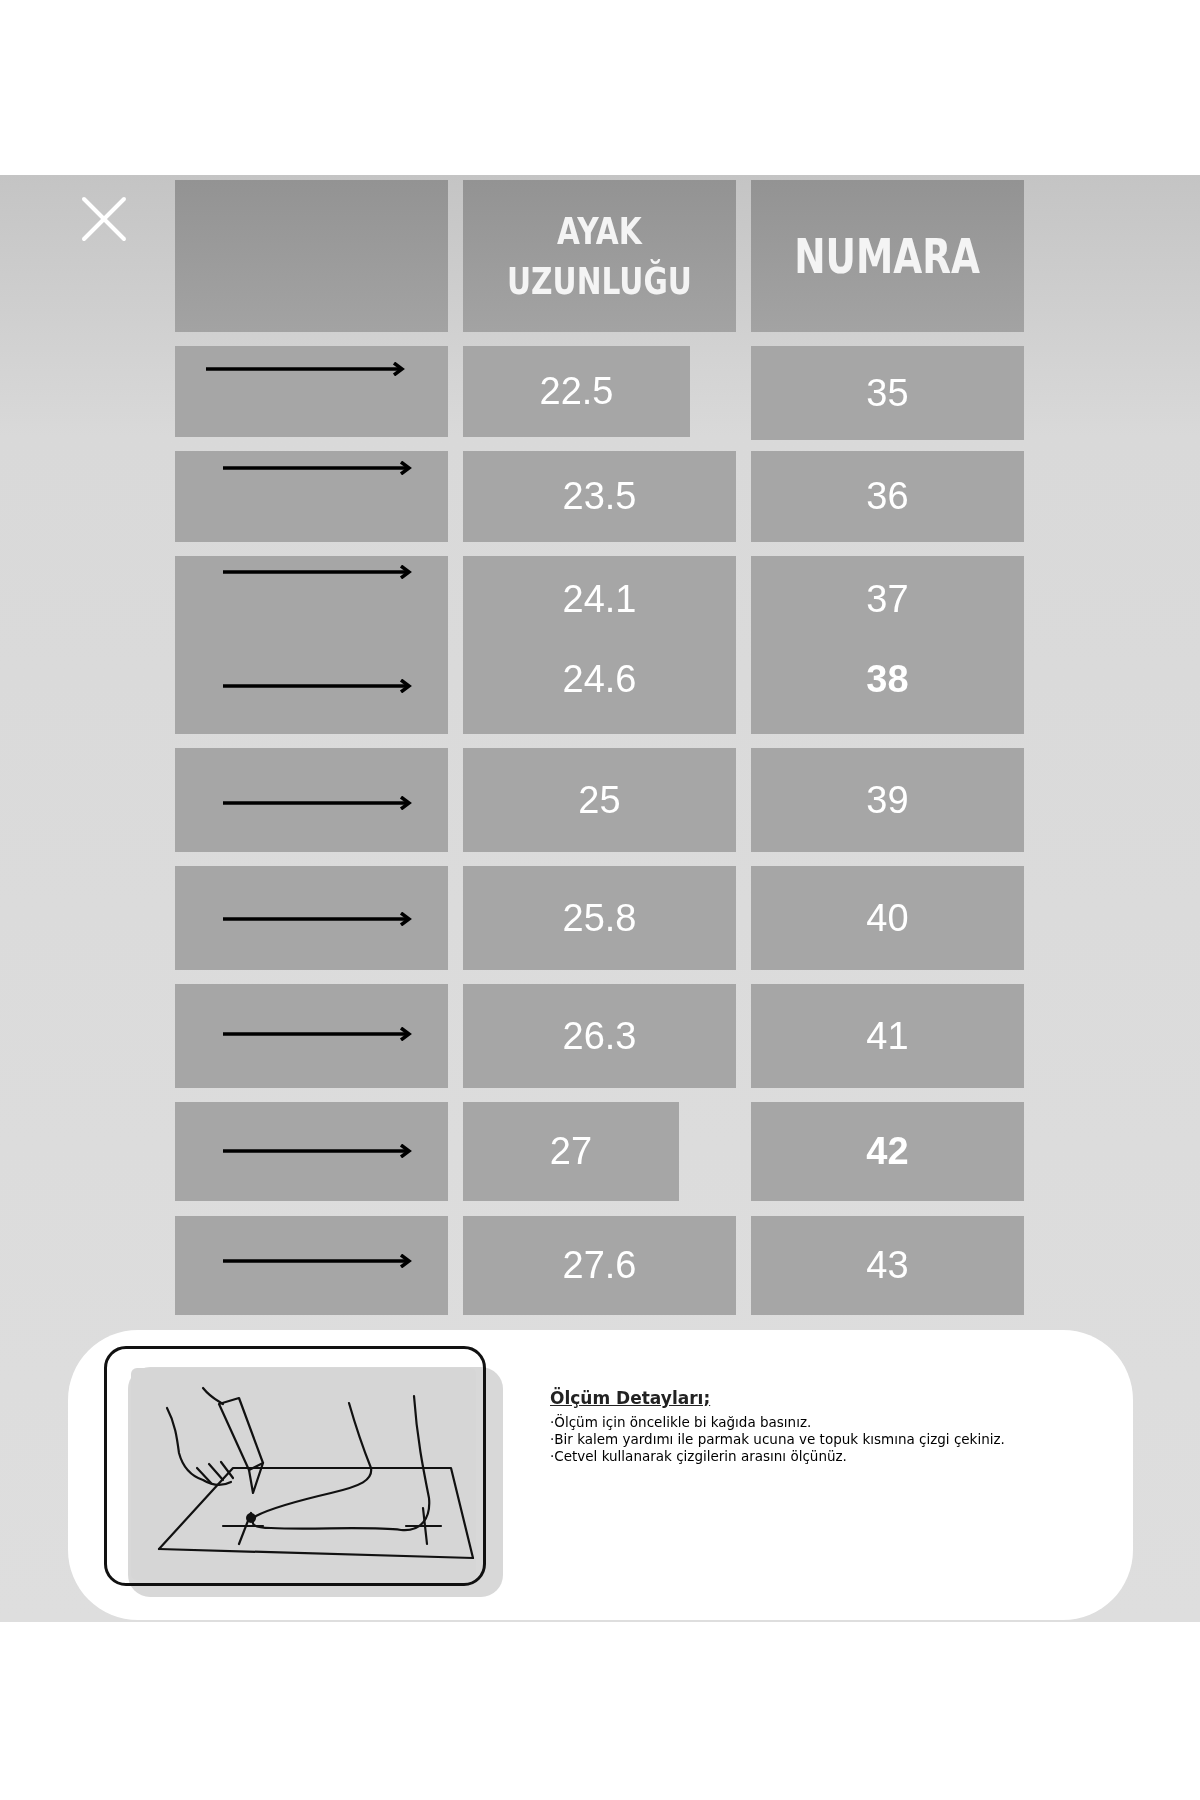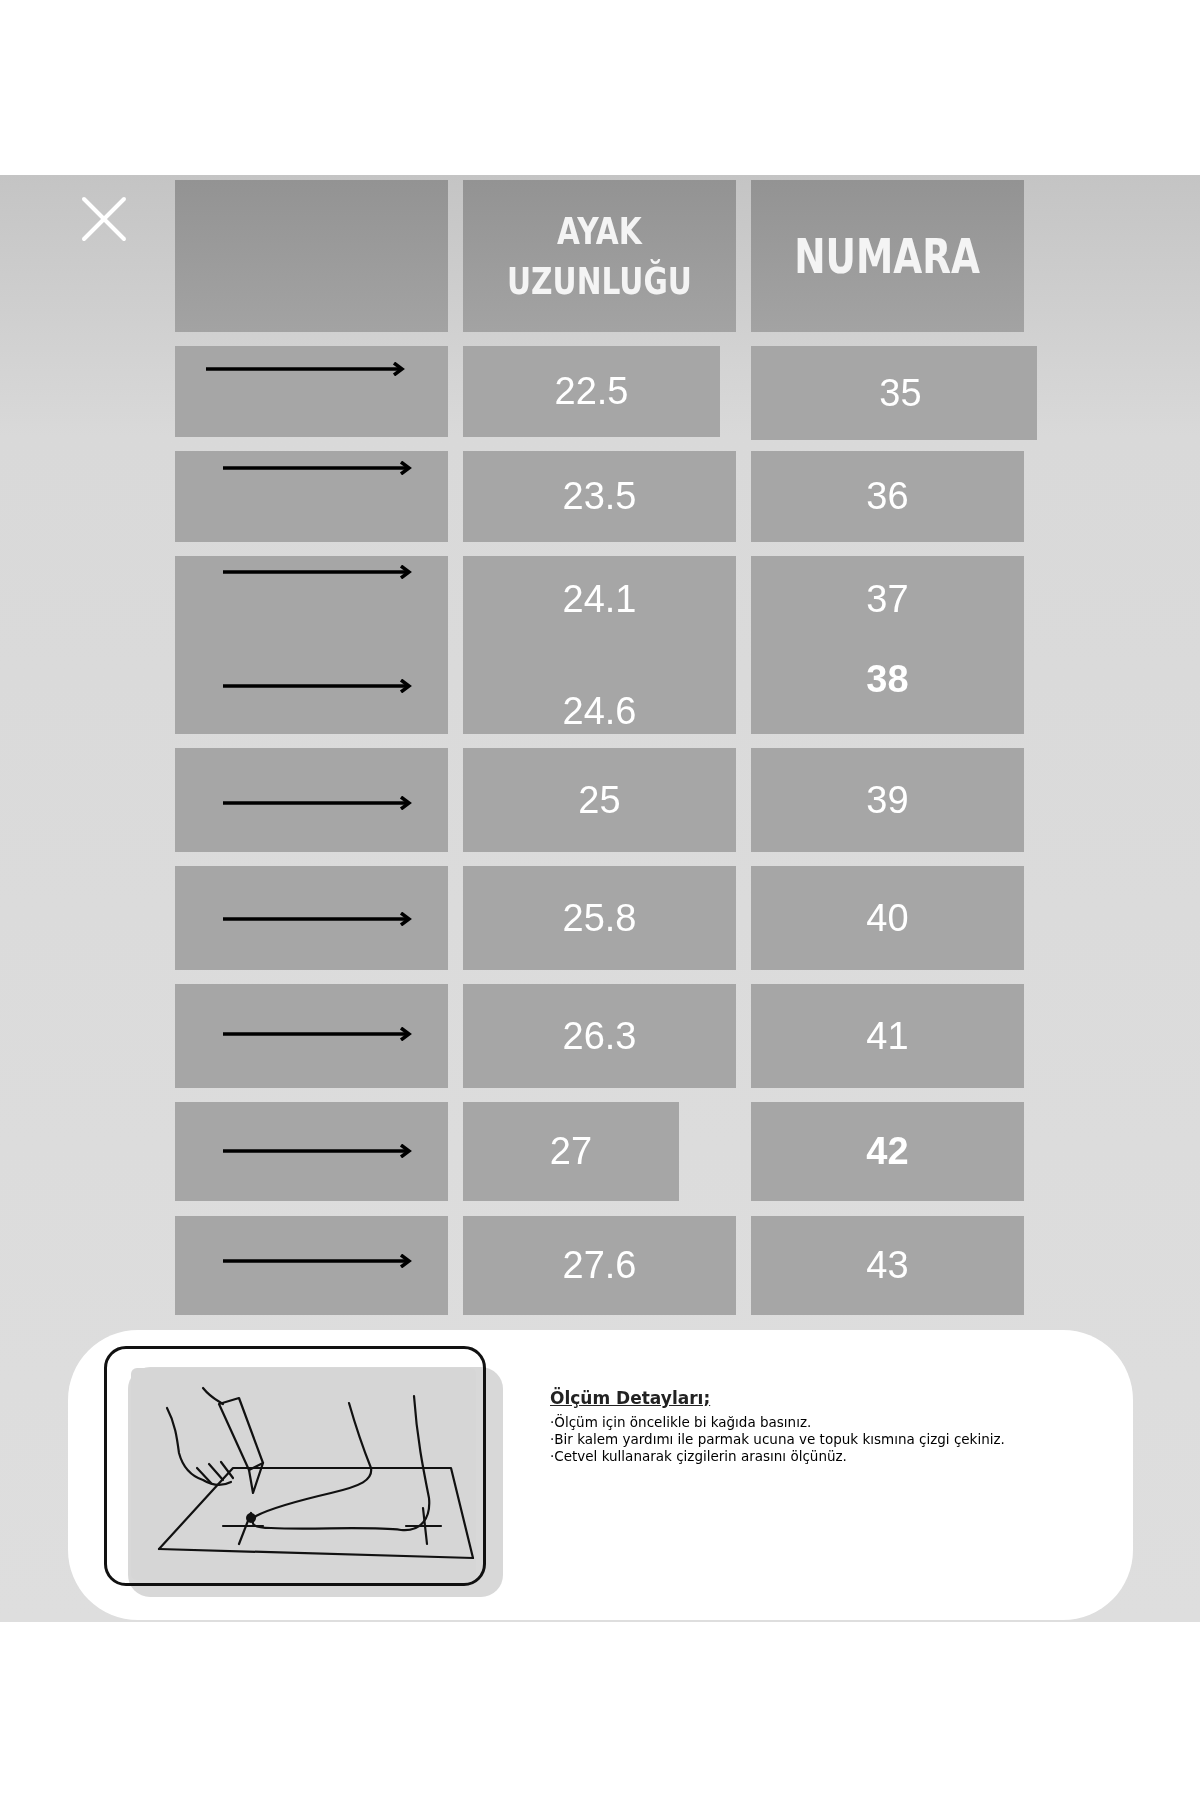--- a/index.html
+++ b/index.html
@@ -46,24 +46,24 @@
 <div class="cell hdr" style="left:751px;top:180px;width:273px;height:152px;">
   <div class="hdr-text one">NUMARA</div>
 </div>
 
 <div class="cell" style="left:175px;top:346px;width:273px;height:91px;">
   <svg class="arrow" style="left:31px;top:16px;" width="200" height="14">
       <line x1="0" y1="7" x2="196" y2="7" stroke="#000" stroke-width="3.5"></line>
       <polyline points="188,1 196,7 188,13" fill="none" stroke="#000" stroke-width="3.5"></polyline>
     </svg>
 </div>
-<div class="cell" style="left:463px;top:346px;width:257px;height:91px;">
+<div class="cell" style="left:463px;top:346px;width:227px;height:91px;">
     <span class="val">22.5</span>
   </div>
-<div class="cell" style="left:751px;top:346px;width:273px;height:94px;padding-left:13px;">
+<div class="cell" style="left:751px;top:346px;width:273px;height:94px;">
     <span class="val">35</span>
   </div>
 
 <div class="cell" style="left:175px;top:451px;width:273px;height:91px;">
   <svg class="arrow" style="left:48px;top:10px;" width="190" height="14">
       <line x1="0" y1="7" x2="186" y2="7" stroke="#000" stroke-width="3.5"></line>
       <polyline points="178,1 186,7 178,13" fill="none" stroke="#000" stroke-width="3.5"></polyline>
     </svg>
 </div>
 <div class="cell" style="left:463px;top:451px;width:273px;height:91px;">
@@ -78,21 +78,21 @@
       <line x1="0" y1="7" x2="186" y2="7" stroke="#000" stroke-width="3.5"></line>
       <polyline points="178,1 186,7 178,13" fill="none" stroke="#000" stroke-width="3.5"></polyline>
     </svg>
   <svg class="arrow" style="left:48px;top:123px;" width="190" height="14">
       <line x1="0" y1="7" x2="186" y2="7" stroke="#000" stroke-width="3.5"></line>
       <polyline points="178,1 186,7 178,13" fill="none" stroke="#000" stroke-width="3.5"></polyline>
     </svg>
 </div>
 <div class="cell" style="left:463px;top:556px;width:273px;height:178px;">
   <span class="val" style="position:absolute;top:22px;">24.1</span>
-  <span class="val" style="position:absolute;top:102px;margin-top:32px;">24.6</span>
+  <span class="val" style="position:absolute;top:102px;">24.6</span>
 </div>
 <div class="cell" style="left:751px;top:556px;width:273px;height:178px;">
   <span class="val" style="position:absolute;top:22px;">37</span>
   <span class="val bold" style="position:absolute;top:102px;">38</span>
 </div>
 
 <div class="cell" style="left:175px;top:748px;width:273px;height:104px;">
   <svg class="arrow" style="left:48px;top:48px;" width="190" height="14">
       <line x1="0" y1="7" x2="186" y2="7" stroke="#000" stroke-width="3.5"></line>
       <polyline points="178,1 186,7 178,13" fill="none" stroke="#000" stroke-width="3.5"></polyline>

